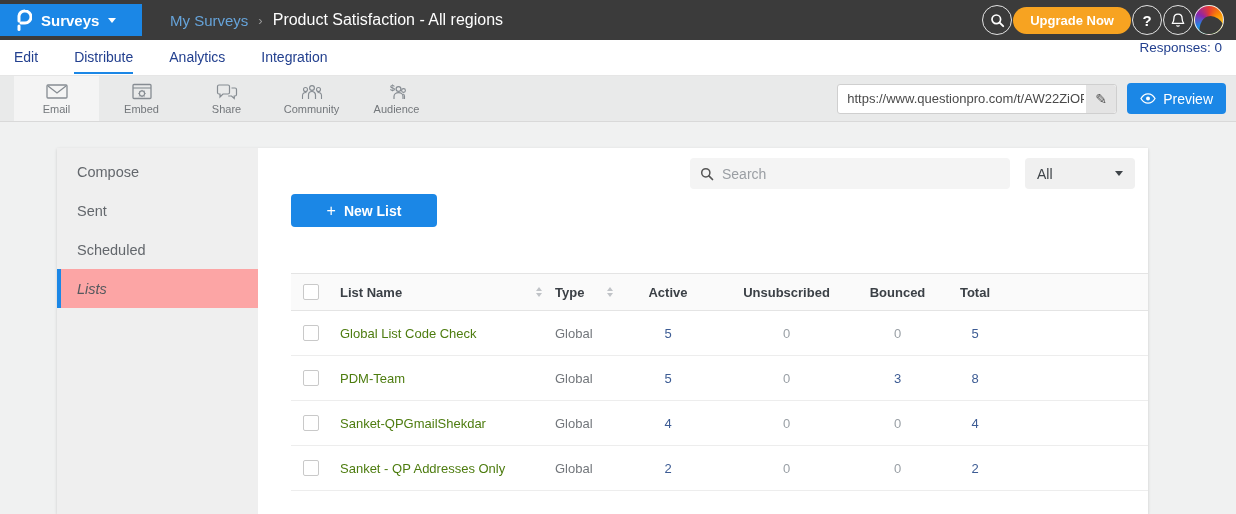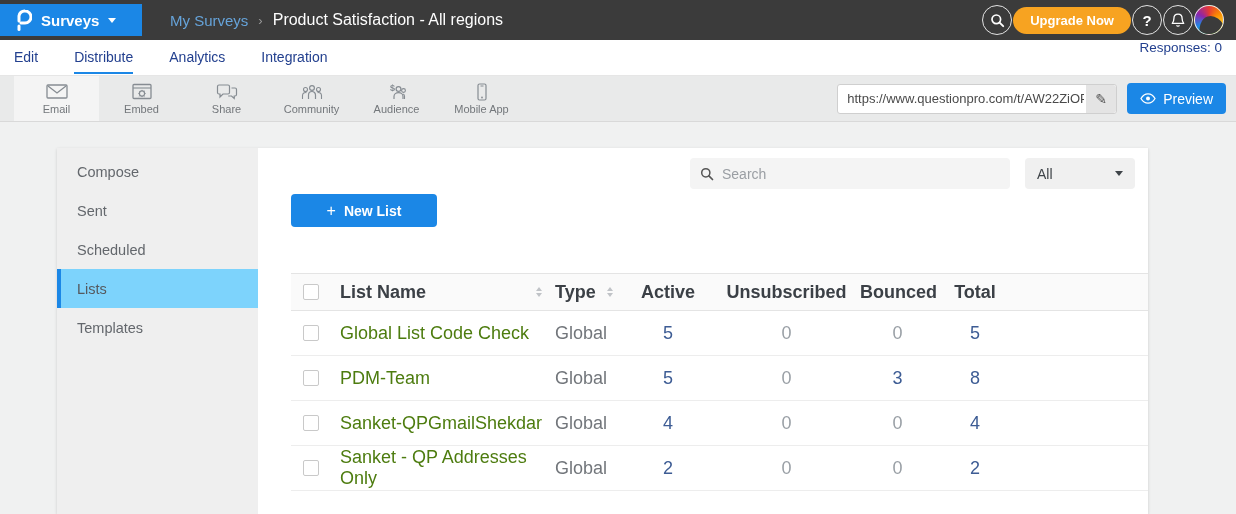--- a/index.html
+++ b/index.html
@@ -37,34 +37,34 @@
   .toolbar-right { margin-left:auto; display:flex; align-items:center; gap:10px; padding-right:10px; }
   .url-wrap { position:relative; width:280px; height:30px; }
   .url-input { width:100%; height:100%; border:1px solid #cfcfcf; border-radius:3px; font-size:13px; color:#4a4a4a; padding:0 32px 0 9px; background:#fff; font-family:"Liberation Sans",sans-serif; }
   .pencil-btn { position:absolute; right:1px; top:1px; bottom:1px; width:30px; border:none; background:#e4e4e4; border-radius:0 3px 3px 0; cursor:pointer; display:flex; align-items:center; justify-content:center; color:#4d4d4d; font-size:14px; }
   .preview-btn { height:31px; background:#1b87e6; color:#fff; border:none; border-radius:4px; font-size:14px; padding:0 13px; display:flex; align-items:center; gap:7px; cursor:pointer; font-family:"Liberation Sans",sans-serif; }
 
   
   .panel { width:1091px; height:366px; margin:26px 0 0 57px; background:#fff; box-shadow:0 1px 3px rgba(0,0,0,.15); display:flex; }
   .sidebar { width:201px; background:#efefef; padding-top:4px; flex-shrink:0; }
   .side-item { height:39px; display:flex; align-items:center; padding-left:16px; font-size:14.5px; color:#63676c; cursor:pointer; border-left:4px solid transparent; }
-  .side-item.active { background:#7dd3fc; border-left-color:#1b87e6; color:#55595e; }
+  .side-item.active { background:#fca5a5; border-left-color:#1b87e6; color:#55595e;font-style:italic; }
 
   .main { flex:1; }
   .controls { display:flex; justify-content:flex-end; align-items:center; gap:15px; margin:10px 13px 0 0; }
   .search-box { width:320px; height:31px; background:#f4f4f4; border-radius:4px; display:flex; align-items:center; padding:0 10px; gap:8px; }
   .search-box input { border:none; background:transparent; outline:none; font-size:14px; color:#4a4a4a; width:100%; font-family:"Liberation Sans",sans-serif; }
   .search-box input::placeholder { color:#9a9ea3; }
   .filter-select { width:110px; height:31px; background:#f0f0f0; border-radius:4px; display:flex; align-items:center; justify-content:space-between; padding:0 12px; font-size:14px; color:#3f4449; cursor:pointer; }
   .filter-select .caret-down { border-top-color:#3f4449; }
   .new-list-btn { margin:5px 0 0 33px; height:33px; width:146px; background:#1b87e6; border:none; border-radius:4px; color:#fff; font-size:14px; font-weight:600; display:flex; align-items:center; justify-content:center; gap:8px; cursor:pointer; font-family:"Liberation Sans",sans-serif; }
   .new-list-btn .plus { font-size:16px; font-weight:400; }
 
   
-  .table { margin:46px 0 0 33px; width:857px; font-size:18px; }
+  .table { margin:46px 0 0 33px; width:857px; font-size:13px; }
   .t-head { display:flex; align-items:center; height:38px; background:#fafafa; border-top:1px solid #e4e4e4; border-bottom:1px solid #e4e4e4; color:#3b4046; font-weight:700; }
   .t-row { display:flex; align-items:center; height:45px; border-bottom:1px solid #ededed; background:#fff; }
   .c-check { width:45px; padding-left:12px; display:flex; align-items:center; }
   .checkbox { width:16px; height:16px; border:1px solid #c9c9c9; border-radius:2px; background:#fff; cursor:pointer; display:inline-block; }
   .c-name { width:200px; padding-left:4px; }
   .t-row .c-name { width:216px; }
   .c-sort { width:16px; display:flex; }
   .sort { display:flex; flex-direction:column; gap:2px; cursor:pointer; }
   .sort i { display:block; width:0; height:0; border-left:3.5px solid transparent; border-right:3.5px solid transparent; }
   .sort .up { border-bottom:4px solid #c0c3c7; }
@@ -184,30 +184,20 @@
         <svg width="24" height="18" viewBox="0 0 24 18">
             <text x="5" y="8" font-size="9" fill="#868c92" font-family="sans-serif" font-weight="bold">$</text>
             <circle cx="13.5" cy="6" r="2.4" fill="none" stroke="#868c92" stroke-width="1.2"></circle>
             <circle cx="18.5" cy="7.5" r="1.9" fill="none" stroke="#868c92" stroke-width="1.1"></circle>
             <path d="M9 16 v-2.5 a4.5 3.8 0 0 1 9 0 V16" fill="none" stroke="#868c92" stroke-width="1.2"></path>
             <path d="M19.5 16 v-2.7 a3.5 3 0 0 0 -1.2 -2.3" fill="none" stroke="#868c92" stroke-width="1.1"></path>
           </svg>
       </span>
       <span class="tool-label">Audience</span>
     </div>
-    <div class="tool-item">
-      <span>
-        <svg width="24" height="18" viewBox="0 0 24 18">
-            <rect x="8" y="1" width="8" height="16" rx="1.5" fill="none" stroke="#868c92" stroke-width="1.2"></rect>
-            <line x1="10.5" y1="3" x2="13.5" y2="3" stroke="#868c92" stroke-width="1"></line>
-            <circle cx="12" cy="14.5" r=".9" fill="#868c92"></circle>
-          </svg>
-      </span>
-      <span class="tool-label">Mobile App</span>
-    </div>
   </div>
   <div class="toolbar-right">
     <div class="url-wrap">
       <input class="url-input" type="text" value="https://www.questionpro.com/t/AW22ZiOP" style="">
       <button class="pencil-btn">
           <span>✎</span>
         </button>
     </div>
     <button class="preview-btn">
       <span>
@@ -220,21 +210,20 @@
     </button>
   </div>
 </div>
 
 <div class="panel">
   <div class="sidebar">
     <div class="side-item">Compose</div>
     <div class="side-item">Sent</div>
     <div class="side-item">Scheduled</div>
     <div class="side-item active">Lists</div>
-    <div class="side-item">Templates</div>
   </div>
 
   <div class="main">
     <div class="controls">
       <div class="search-box">
         <span>
           <svg width="14" height="14" viewBox="0 0 14 14">
               <circle cx="5.8" cy="5.8" r="4.1" fill="none" stroke="#555" stroke-width="1.5"></circle>
               <line x1="8.9" y1="8.9" x2="12.5" y2="12.5" stroke="#555" stroke-width="1.7" stroke-linecap="round"></line>
             </svg>

